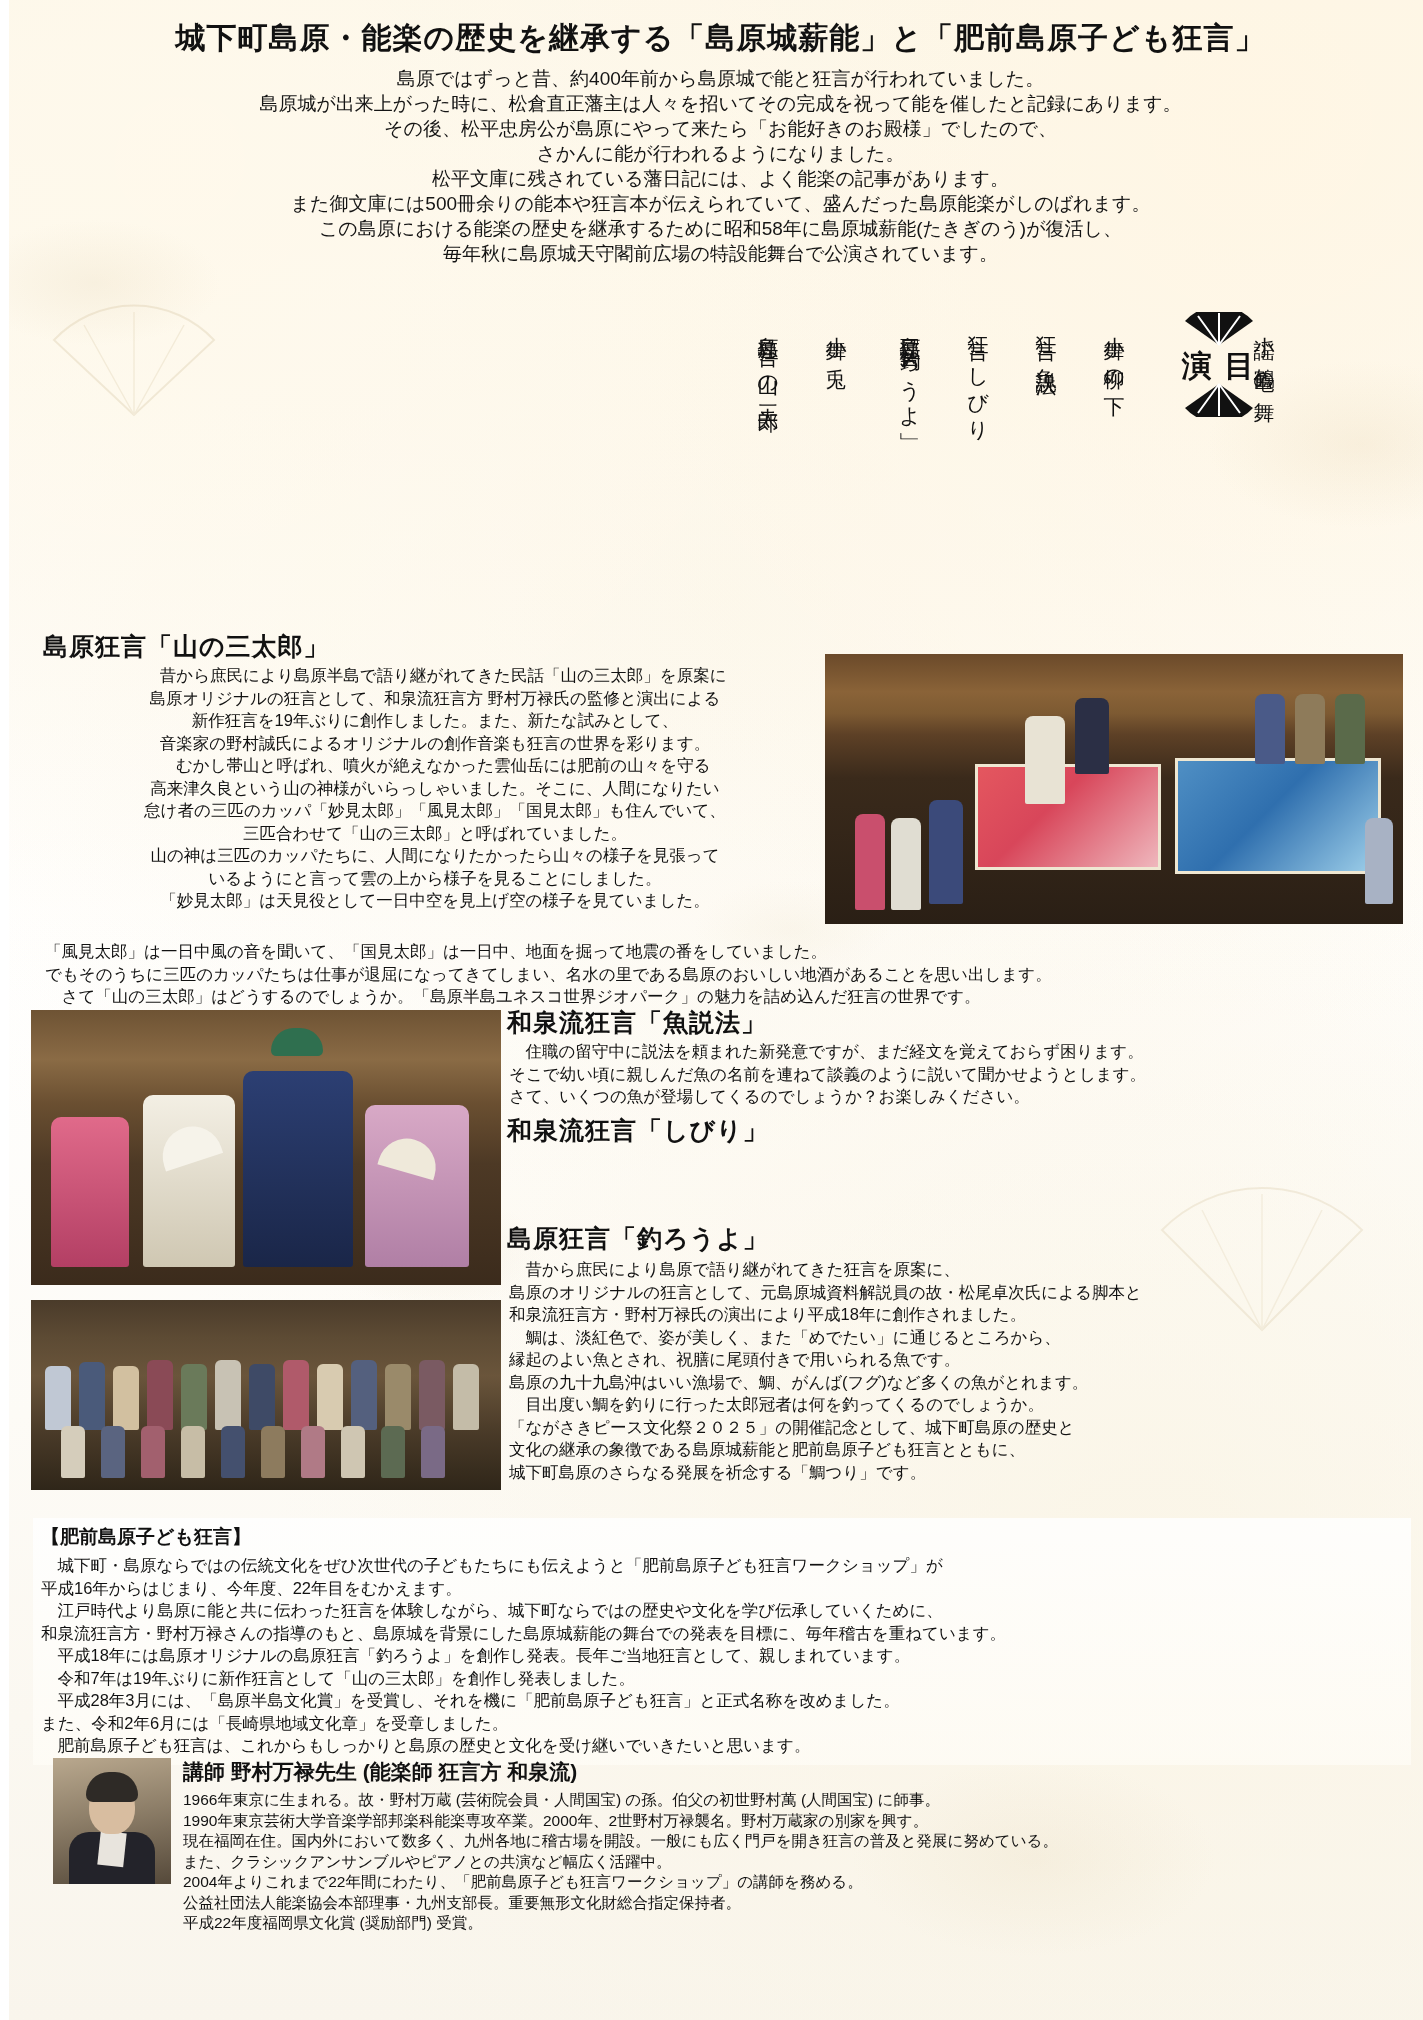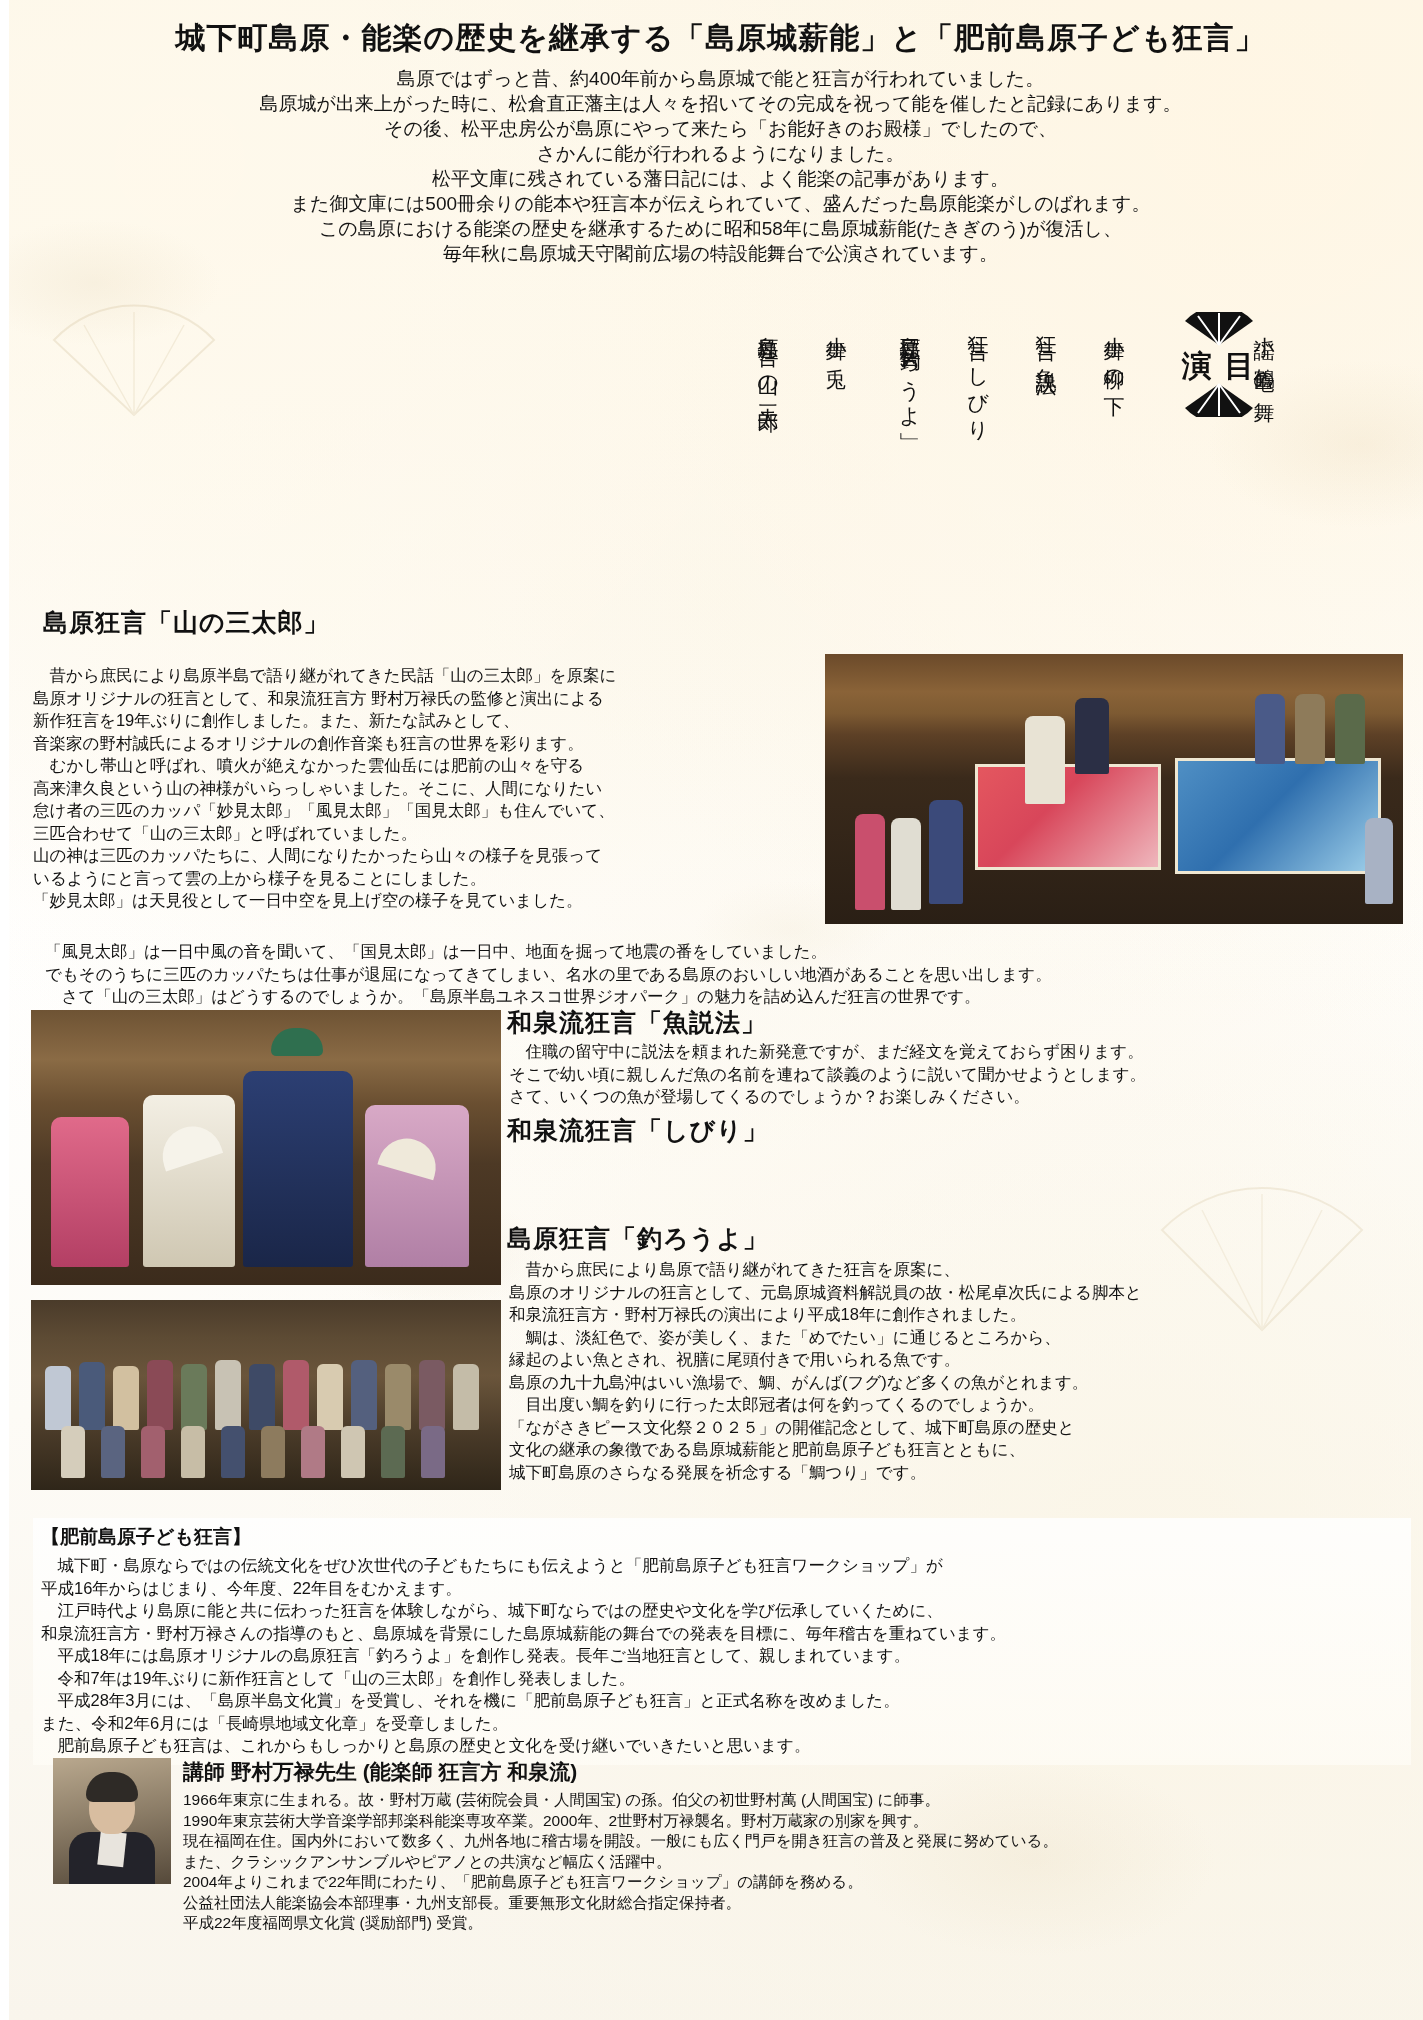--- a/index.html
+++ b/index.html
@@ -298,39 +298,39 @@
     </div>
     <div class="prog-item" style="margin-left:120px;">小謡 鶴亀の舞</div>
     <div class="prog-item">小舞 柳の下</div>
     <div class="prog-item">狂言 魚説法</div>
     <div class="prog-item">狂言 しびり</div>
     <div class="prog-item wide">島原狂言「釣ろうよ」</div>
     <div class="prog-item">小舞 兎</div>
     <div class="prog-item wide">島原狂言 山の三太郎</div>
   </div>
 
-  <div style="position:absolute; left:34px; top:606px;" class="sec-head">島原狂言「山の三太郎」</div>
+  <div style="position:absolute; left:34px; top:630px;" class="sec-head">島原狂言「山の三太郎」</div>
 
   <div class="photo" id="photo-yamano" style="left:816px; top:654px; width:578px; height:270px;">
     <div class="stage">
       <div class="banner-a" style="left:150px; top:110px; width:180px; height:100px;"></div>
       <div class="banner-b" style="left:350px; top:104px; width:200px; height:110px;"></div>
       <div class="fig" style="left:30px; bottom:14px; width:30px; height:96px; background:#c94f6d;"></div>
       <div class="fig" style="left:66px; bottom:14px; width:30px; height:92px; background:#e0ddd2;"></div>
       <div class="fig" style="left:104px; bottom:20px; width:34px; height:104px; background:#3b4a7a;"></div>
       <div class="fig" style="left:200px; bottom:120px; width:40px; height:88px; background:#e8e3d4;"></div>
       <div class="fig" style="left:250px; bottom:150px; width:34px; height:76px; background:#2b2f45;"></div>
       <div class="fig" style="left:430px; bottom:160px; width:30px; height:70px; background:#4a5a88;"></div>
       <div class="fig" style="left:470px; bottom:160px; width:30px; height:70px; background:#8e7b5a;"></div>
       <div class="fig" style="left:510px; bottom:160px; width:30px; height:70px; background:#5a6a4a;"></div>
       <div class="fig" style="left:540px; bottom:20px; width:28px; height:86px; background:#a8b2c4;"></div>
     </div>
   </div>
 
-  <div class="body-text" style="position:absolute; left:24px; top:664px; width:780px;">
+  <div class="body-text" style="position:absolute; left:36px; top:664px; width:780px;text-align:center;">
     <div>　昔から庶民により島原半島で語り継がれてきた民話「山の三太郎」を原案に</div>
     <div>島原オリジナルの狂言として、和泉流狂言方 野村万禄氏の監修と演出による</div>
     <div>新作狂言を19年ぶりに創作しました。また、新たな試みとして、</div>
     <div>音楽家の野村誠氏によるオリジナルの創作音楽も狂言の世界を彩ります。</div>
     <div>　むかし帯山と呼ばれ、噴火が絶えなかった雲仙岳には肥前の山々を守る</div>
     <div>高来津久良という山の神様がいらっしゃいました。そこに、人間になりたい</div>
     <div>怠け者の三匹のカッパ「妙見太郎」「風見太郎」「国見太郎」も住んでいて、</div>
     <div>三匹合わせて「山の三太郎」と呼ばれていました。</div>
     <div>山の神は三匹のカッパたちに、人間になりたかったら山々の様子を見張って</div>
     <div>いるようにと言って雲の上から様子を見ることにしました。</div>

